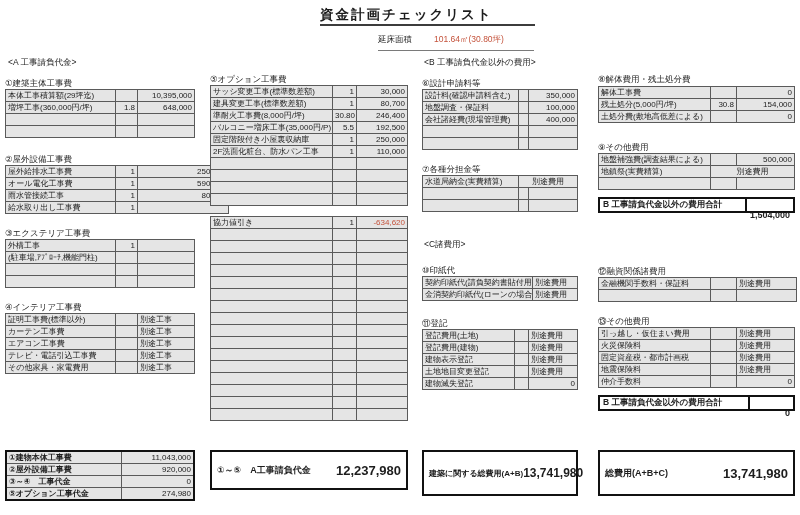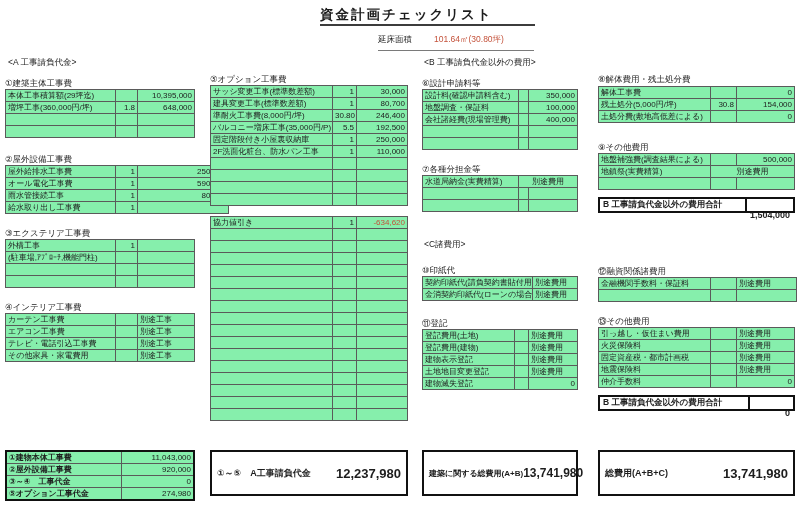--- a/index.html
+++ b/index.html
@@ -6,21 +6,21 @@
   html,body{background:#ffffff}
   body{font-family:"Liberation Sans","DejaVu Sans",sans-serif;color:#1d1d1d}
   #canvas{position:relative;width:800px;height:515px;background:#ffffff;overflow:hidden}
   .abs{position:absolute}
   .title{font-weight:bold;font-size:13.5px;letter-spacing:2px;text-align:left;
          border-bottom:2px solid #3c3c3c;padding-bottom:0;white-space:nowrap}
   .floor{display:flex;align-items:flex-start;border-bottom:1px solid #7a7a7a;
          font-size:8.5px;padding-bottom:2px;white-space:nowrap}
   .floor .fv{margin-left:22px;color:#c4523b}
   .sec-head,.grp-head{font-size:8.5px;white-space:nowrap;color:#222}
-  table.t{border-collapse:collapse;table-layout:fixed;border:1px solid #2e2e2e;background:#86efac}
+  table.t{border-collapse:collapse;table-layout:fixed;border:1px solid #2e2e2e;background:#e5e5e5}
   .t td{border:1px solid #5a5a5a;height:12px;font-size:8px;line-height:11px;
         padding:0 2px;white-space:nowrap;overflow:hidden}
   .t .q{text-align:right}
   .t .num{text-align:right}
   .t .txt{text-align:left}
   .t .span2{text-align:center}
   .t .red{color:#c4523b}
   table.sum{border:2px solid #111}
   .sum .l{font-weight:bold}
   .total-box{display:flex;border:2px solid #111;background:#fff}
@@ -141,20 +141,25 @@
 
   <div class="abs grp-head" style="left:5px;top:302px">④インテリア工事費</div>
   <table class="t abs" style="left:5px;top:313px;width:190px">
     <colgroup>
         <col style="width:110px">
         <col style="width:22px">
         <col>
       </colgroup>
     <tbody>
         <tr>
+          <td class="l">証明工事費(標準以外)</td>
+          <td class="q"></td>
+          <td class="v txt">別途工事</td>
+        </tr>
+        <tr>
           <td class="l">カーテン工事費</td>
           <td class="q"></td>
           <td class="v txt">別途工事</td>
         </tr>
         <tr>
           <td class="l">エアコン工事費</td>
           <td class="q"></td>
           <td class="v txt">別途工事</td>
         </tr>
         <tr>
@@ -342,21 +347,21 @@
           <td class="q"></td>
           <td class="v txt"></td>
         </tr>
         <tr>
           <td class="l"></td>
           <td class="q"></td>
           <td class="v txt"></td>
         </tr>
       </tbody>
   </table>
-  <div class="abs big-box" style="left:210px;top:450px;width:198px;height:46px">
+  <div class="abs big-box" style="left:210px;top:450px;width:198px;height:40px">
     <span class="bl">①～⑤　A工事請負代金</span>
     <span class="bv">12,237,980</span>
   </div>
 
   <div class="abs sec-head" style="left:424px;top:57px">&lt;B 工事請負代金以外の費用&gt;</div>
 
   <div class="abs grp-head" style="left:422px;top:78px">⑥設計申請料等</div>
   <table class="t abs" style="left:422px;top:89px;width:156px">
     <colgroup>
         <col style="width:96px">

